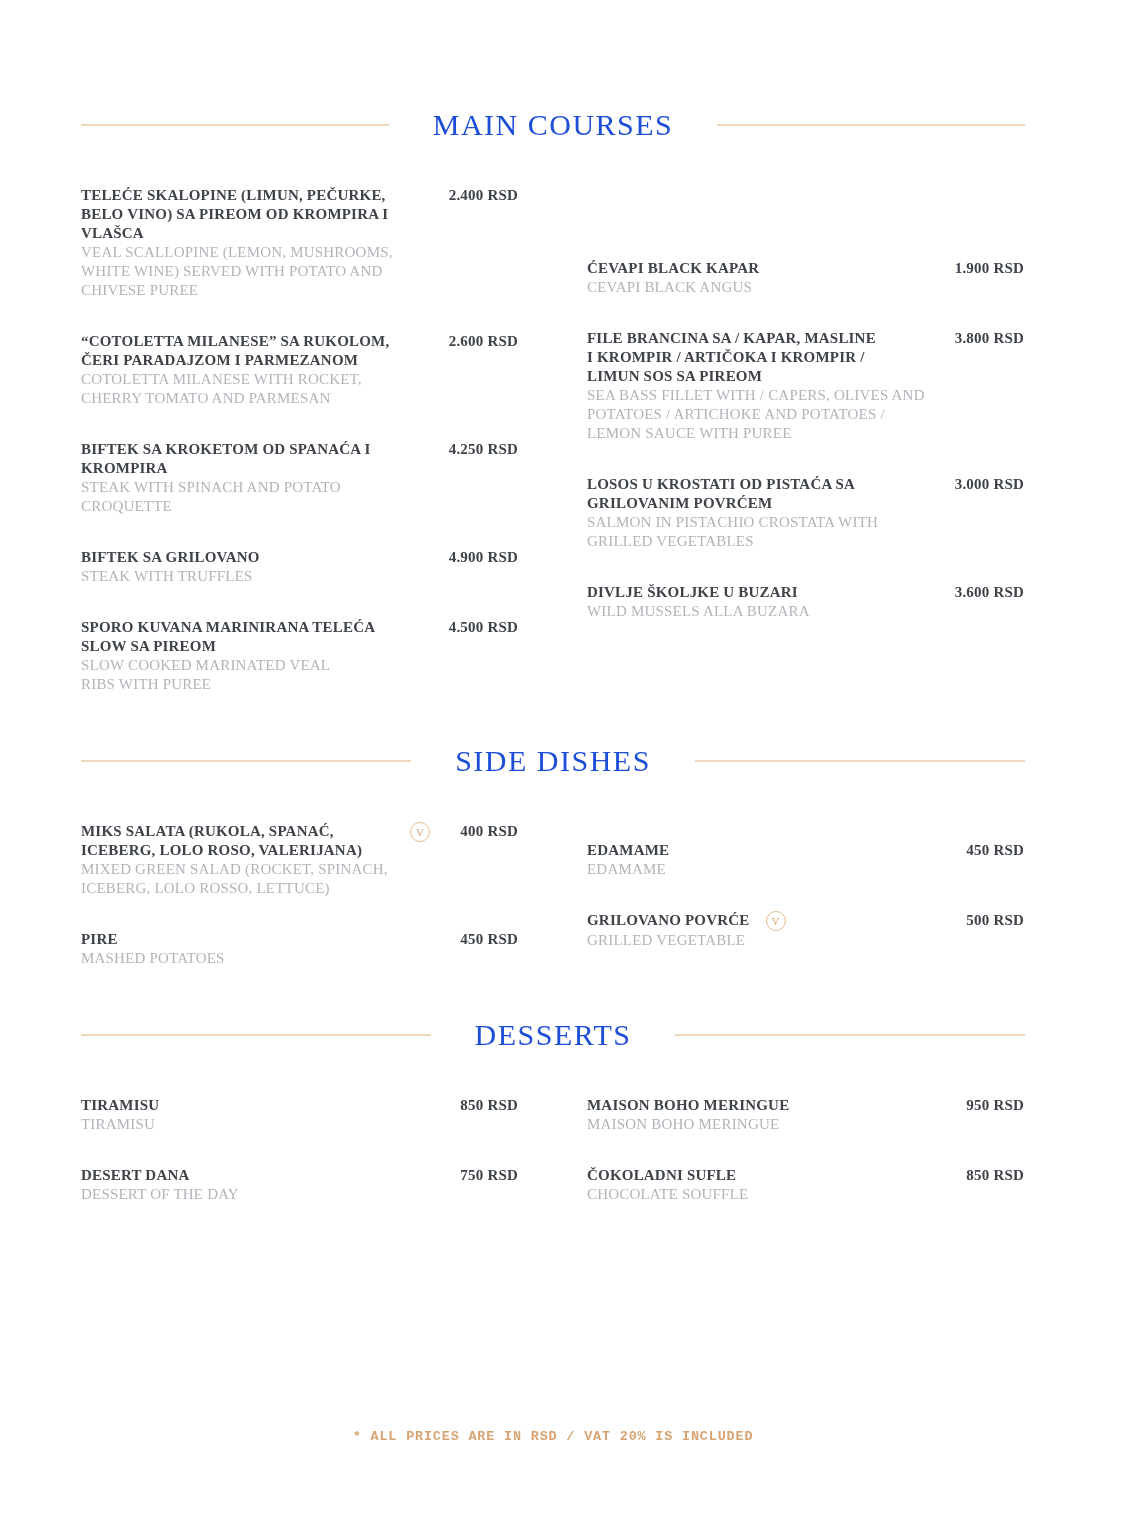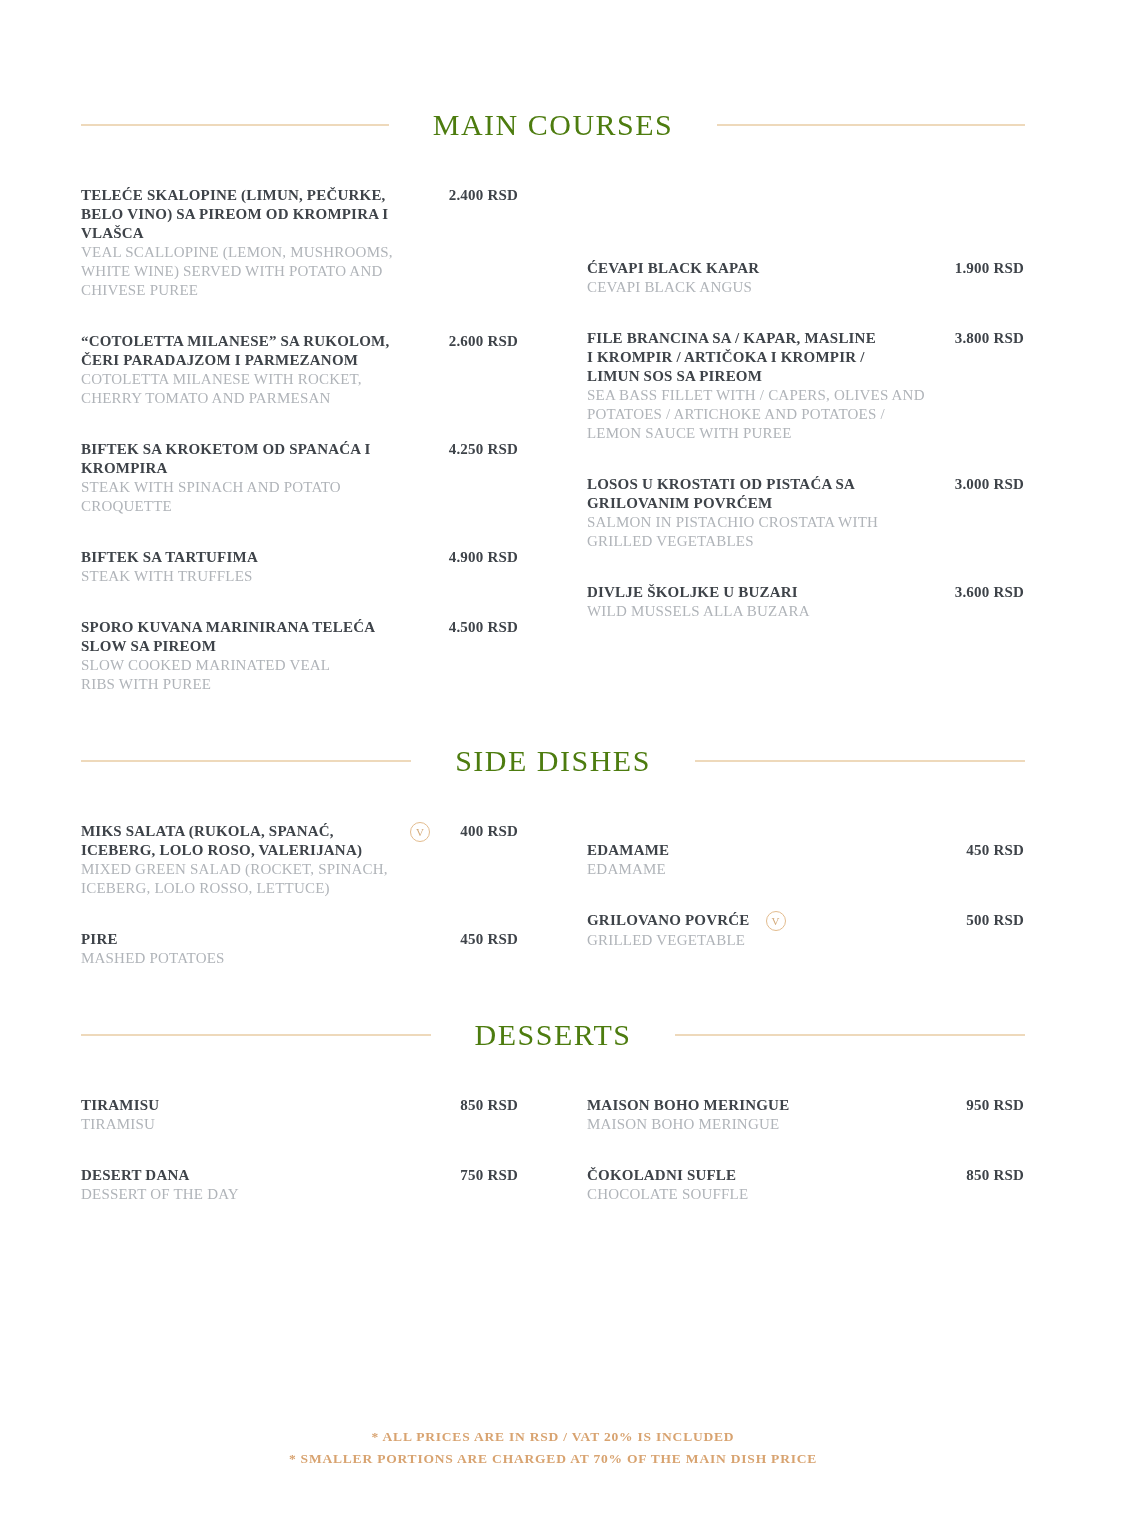--- a/index.html
+++ b/index.html
@@ -8,21 +8,21 @@
     font-family:"Liberation Serif","DejaVu Serif",serif;
     -webkit-font-smoothing:antialiased;
   }
   .menu{box-sizing:border-box;width:1123px;padding:106px 98px 0 81px;}
 
   
   .section-header{display:flex;align-items:center;height:38px;}
   .section-header .rule{flex:1;height:2px;background:#eed9bb;}
   .section-title{
     margin:0;padding:0 44px;font-size:30px;font-weight:normal;
-    letter-spacing:1.5px;color:#4d7c0f;white-space:nowrap;
+    letter-spacing:1.5px;color:#1d4ed8;white-space:nowrap;
   }
 
   
   .columns{display:flex;gap:69px;margin-top:42px;}
   .col{width:437px;display:flex;flex-direction:column;gap:32px;justify-content:center;}
 
   .item{display:flex;justify-content:space-between;align-items:flex-start;}
   .item-body{flex:1;min-width:0;}
   .title-row{display:flex;align-items:flex-start;}
   .title{
@@ -45,21 +45,21 @@
     font-size:11px;font-weight:normal;color:#d2a878;letter-spacing:0;
   }
 
   
   .mw270{max-width:270px}.mw280{max-width:280px}.mw295{max-width:295px}
   .mw300{max-width:300px}.mw330{max-width:330px}.mw340{max-width:340px}
   .mw345{max-width:345px}.mw350{max-width:350px}
 
   .gap-section{margin-top:48px;}
 
-  .footer{margin-top:222px;text-align:center;}
+  .footer{margin-top:222px;text-align:center;font-family:Liberation Mono, monospace;}
   .footer-line{
     font-weight:bold;font-size:13.5px;line-height:22px;color:#d8a370;
     letter-spacing:0.8px;
   }
 </style>
 </head>
 <body>
 
 <div class="menu">
 
@@ -98,21 +98,21 @@
               <span class="title">BIFTEK SA KROKETOM OD SPANAĆA I KROMPIRA</span>
             </div>
           <div class="desc">STEAK WITH SPINACH AND POTATO CROQUETTE</div>
         </div>
         <div class="price">4.250 RSD</div>
       </div>
 
       <div class="item">
         <div class="item-body">
           <div class="title-row">
-              <span class="title">BIFTEK SA TARTUFIMA</span>
+              <span class="title">BIFTEK SA GRILOVANO</span>
             </div>
           <div class="desc">STEAK WITH TRUFFLES</div>
         </div>
         <div class="price">4.900 RSD</div>
       </div>
 
       <div class="item">
         <div class="item-body">
           <div class="title-row">
               <span class="title mw300">SPORO KUVANA MARINIRANA TELEĆA SLOW SA PIREOM</span>
@@ -275,16 +275,15 @@
           <div class="desc">CHOCOLATE SOUFFLE</div>
         </div>
         <div class="price">850 RSD</div>
       </div>
 
     </div>
   </div>
 
   <div class="footer">
     <div class="footer-line">* ALL PRICES ARE IN RSD / VAT 20% IS INCLUDED</div>
-    <div class="footer-line">* SMALLER PORTIONS ARE CHARGED AT 70% OF THE MAIN DISH PRICE</div>
   </div>
 
 </div>
 
 </body></html>

